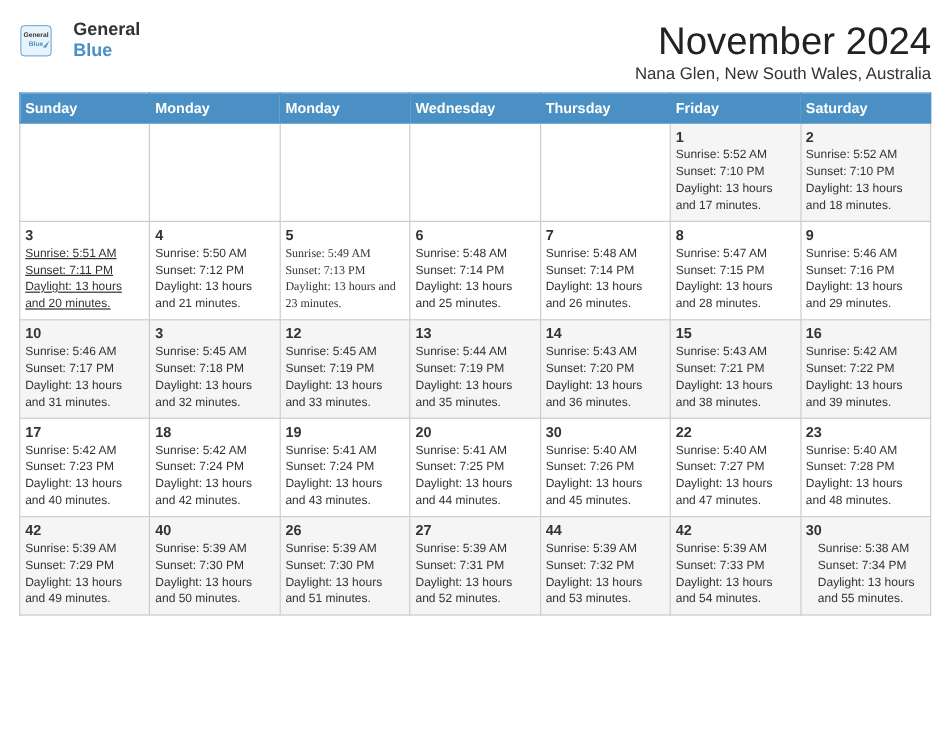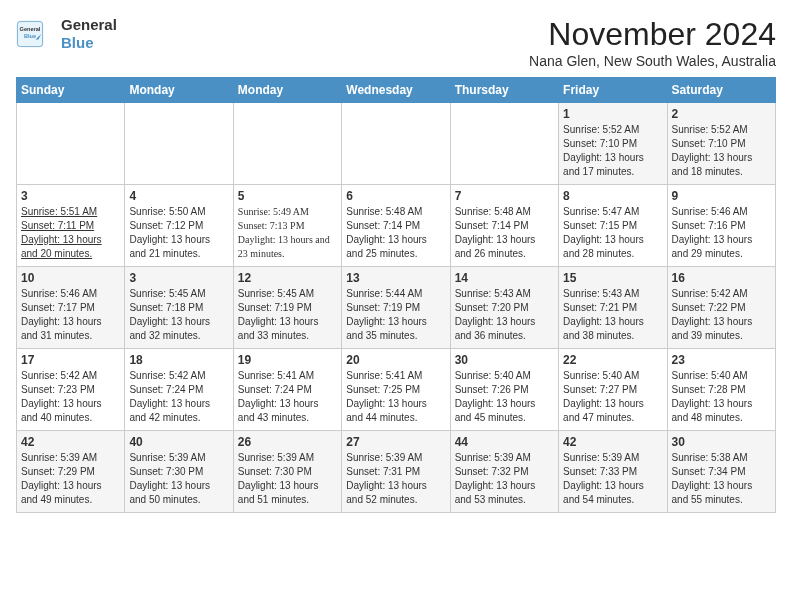--- a/index.html
+++ b/index.html
@@ -311,19 +311,19 @@
 Daylight: 13 hours and 53 minutes.</div>
         </td>
         <td>
           <span class="day-num">42</span>
           <div class="day-info" style="white-space: pre-line;">Sunrise: 5:39 AM
 Sunset: 7:33 PM
 Daylight: 13 hours and 54 minutes.</div>
         </td>
         <td>
           <span class="day-num">30</span>
-          <div class="day-info" style="white-space: pre-line;">Sunrise: 5:38 AM
+          <div class="day-info" style="white-space: pre-line; margin-left: 10px;">Sunrise: 5:38 AM
 Sunset: 7:34 PM
 Daylight: 13 hours and 55 minutes.</div>
         </td>
       </tr>
     </tbody>
 </table>
 
 </body></html>

